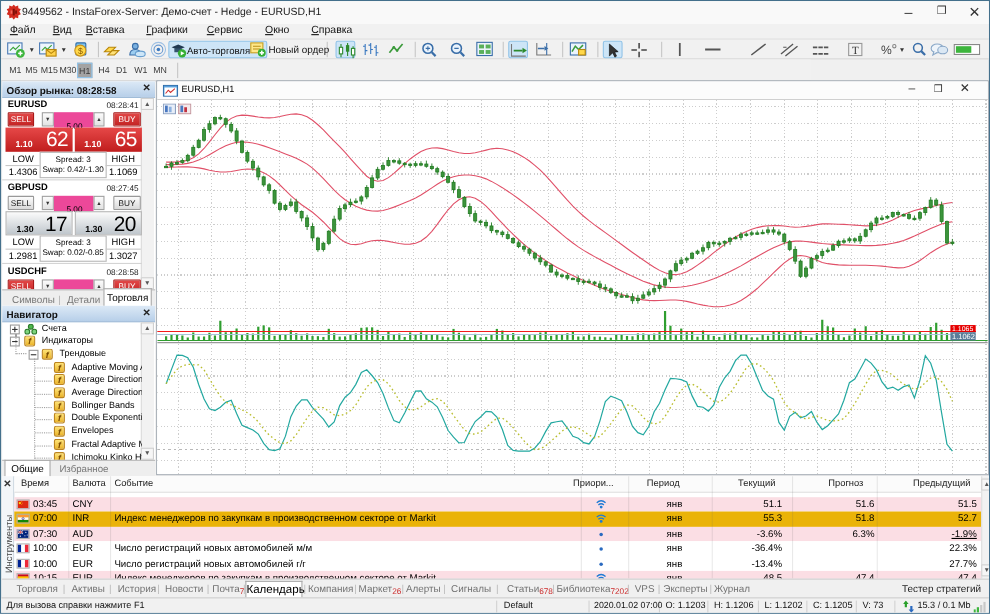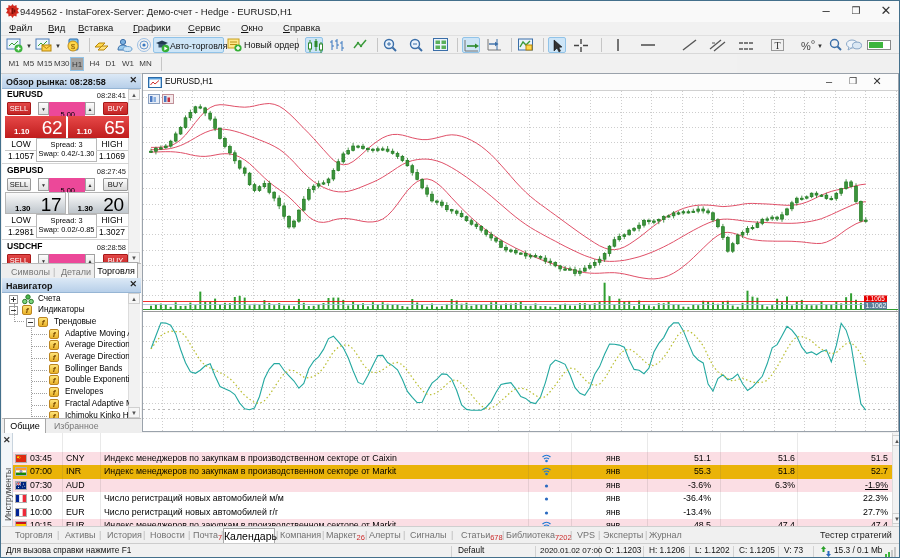--- a/index.html
+++ b/index.html
@@ -136,21 +136,21 @@
     </span>
     <span class="dd" style="left:25px">▼</span>
     <span class="dd" style="left:54px">▼</span>
     <span class="tbsep" style="left:88px"></span>
     <span class="tbsep" style="left:296px"></span>
     <span class="tbsep" style="left:376px"></span>
     <span class="tbsep" style="left:456px"></span>
     <span class="tbsep" style="left:510px"></span>
     <span class="tbsep" style="left:542px"></span>
     <span class="tbsep" style="left:600px"></span>
-    <span class="abs tbsel" style="left:152px;top:1px;width:71px;height:16px;font-size:8.7px;color:#111">
+    <span class="abs tbsel" style="left:152px;top:1px;width:90px;height:16px;font-size:8.7px;color:#111">
       <svg width="15" height="14" viewBox="0 0 15 14" style="position:absolute;left:1px;top:1px">
         <polygon points="1,4 7,1.5 13,4 7,6.5" fill="#223a52"></polygon>
         <rect x="3.5" y="5" width="7" height="3.5" fill="#35546e"></rect>
         <circle cx="10.5" cy="9.5" r="3.8" fill="#35b035"></circle>
         <polygon points="9.3,7.5 12.7,9.5 9.3,11.5" fill="#fff"></polygon>
       </svg>
       <span style="position:absolute;left:16px;top:3px;white-space:nowrap">Авто-торговля</span>
     </span>
     <span class="abs" style="left:226px;top:1px;width:66px;height:16px;font-size:9px;color:#111">
       <svg width="15" height="14" viewBox="0 0 15 14" style="position:absolute;left:0px;top:1px">
@@ -324,21 +324,21 @@
     <span class="btn btnr" style="left:101px;top:28px;width:25px;height:13px;line-height:12px">BUY</span>
     <div class="bigr" style="left:3px;top:42px;width:61px;height:22px">
       <span class="bp" style="left:9px;top:11px">1.10</span>
       <span class="bd" style="right:4px;top:1px">62</span>
     </div>
     <div class="bigr" style="left:65.5px;top:42px;width:61px;height:22px">
       <span class="bp" style="left:9px;top:11px">1.10</span>
       <span class="bd" style="right:4px;top:1px">65</span>
     </div>
     <span class="lh" style="left:3px;top:65px;width:32px;border-bottom:1px solid #c8c8c8;padding-bottom:1px">LOW</span>
-    <span class="lhv" style="left:3px;top:77px;width:32px">1.1057</span>
+    <span class="lhv" style="left:3px;top:77px;width:32px">1.4306</span>
     <div class="sprbox" style="left:34px;top:64px;width:61px;height:24px">
       <div style="margin-top:1px">Spread: 3</div>
       <div>Swap: 0.42/-1.30</div>
     </div>
     <span class="lh" style="left:94px;top:65px;width:32px;border-bottom:1px solid #c8c8c8;padding-bottom:1px">HIGH</span>
     <span class="lhv" style="left:94px;top:77px;width:32px">1.1069</span>
     <div class="divl" style="top:89px"></div>
     <span class="sym" style="top:91px">GBPUSD</span>
     <span class="stime" style="top:93px">08:27:45</span>
     <span class="btn btng" style="left:5px;top:104px;width:24px;height:13px;line-height:12px">SELL</span>
@@ -986,31 +986,40 @@
         <rect x="16" y="2" width="2.5" height="6" fill="#4a78c0"></rect>
         <rect x="19.5" y="3.5" width="2.5" height="4.5" fill="#c03040"></rect>
       </svg>
     </div>
   </div>
 <div id="toolbox" class="abs">
     <div class="vstrip">
       <span class="x">✕</span>
       <span class="vtxt">Инструменты</span>
     </div>
+    <div class="thead">
+      <span class="cell" style="left:6px">Время</span>
+      <span class="cell" style="left:53px">Валюта</span>
+      <span class="cell" style="left:91px">Событие</span>
+      <span class="cell" style="left:508px">Приори...</span>
+      <span class="cell" style="left:575px">Период</span>
+      <span class="cell" style="left:658px">Текущий</span>
+      <span class="cell" style="left:740px">Прогноз</span>
+      <span class="cell" style="left:817px">Предыдущий</span>
+    </div>
     <div class="trow2" style="top:19.0px;background:#fbdee4">
       <svg class="flag" width="12" height="9" viewBox="0 0 12 9" preserveAspectRatio="none">
         <rect width="12" height="9" fill="#de2910"></rect>
         <circle cx="2.5" cy="3" r="1.3" fill="#ffde00"></circle>
         <circle cx="4.5" cy="1.5" r="0.5" fill="#ffde00"></circle>
         <circle cx="5.3" cy="3" r="0.5" fill="#ffde00"></circle>
         <circle cx="4.5" cy="4.5" r="0.5" fill="#ffde00"></circle>
       </svg>
       <span class="cell" style="left:17px">03:45</span>
       <span class="cell" style="left:53px">CNY</span>
-      <span class="cell" style="left:91px">Индекс менеджеров по закупкам в производственном секторе от Caixin</span>
       <span class="cell" style="left:528px;top:2px">
         <svg width="11" height="9" viewBox="0 0 11 9">
           <circle cx="5.5" cy="7" r="1.3" fill="#1e7ad4"></circle>
           <path d="M3,5 Q5.5,3 8,5" fill="none" stroke="#1e7ad4" stroke-width="1.2"></path>
           <path d="M1.5,3 Q5.5,-0.5 9.5,3" fill="none" stroke="#1e7ad4" stroke-width="1.2"></path>
         </svg>
       </span>
       <span class="cell" style="left:593px">янв</span>
       <span class="cell" style="left:618px;width:80px;text-align:right">51.1</span>
       <span class="cell" style="left:702px;width:80px;text-align:right">51.6</span>

